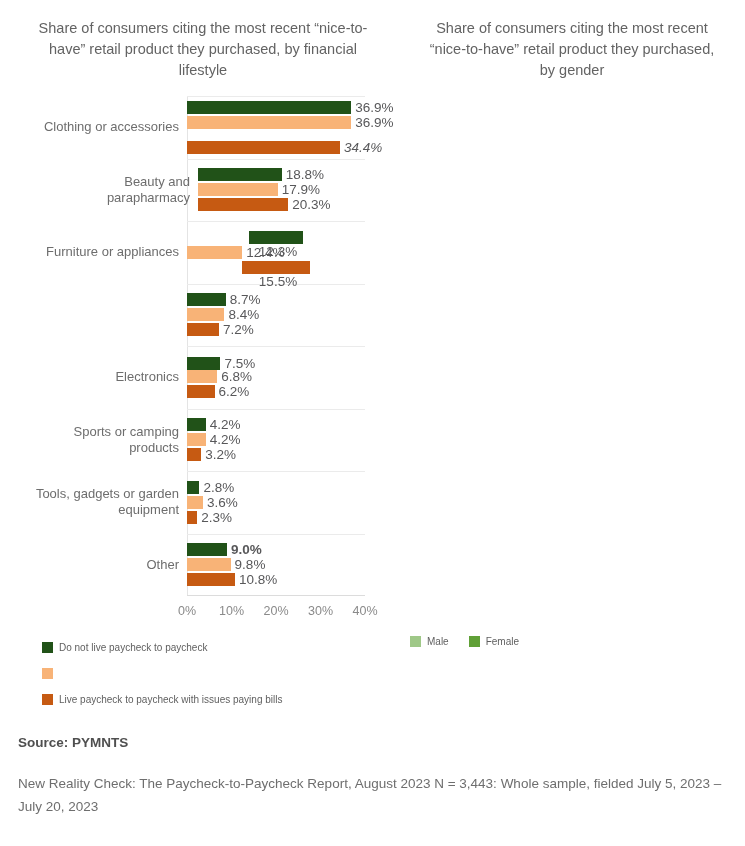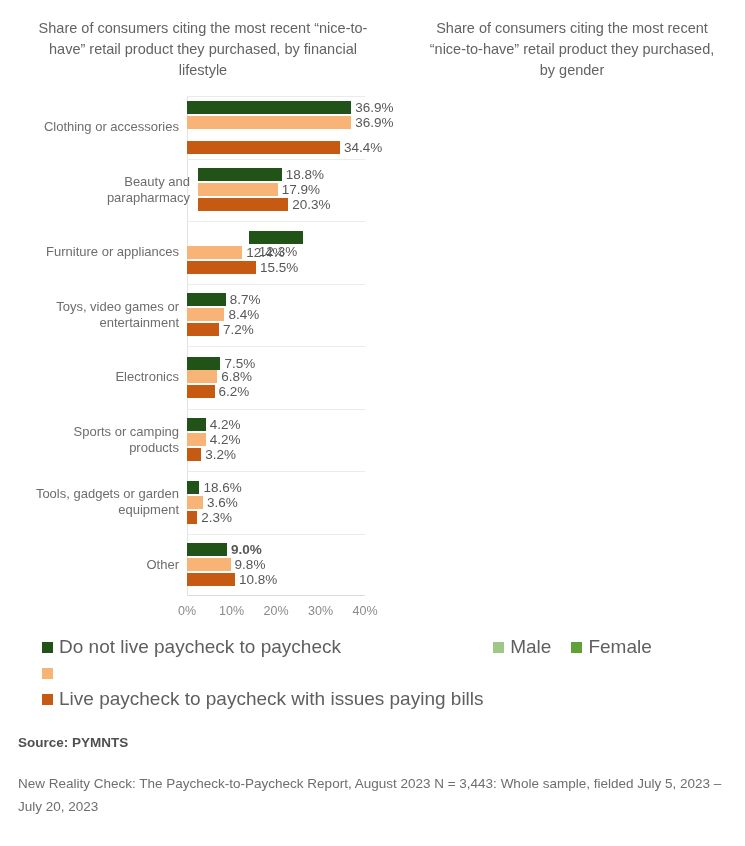--- a/index.html
+++ b/index.html
@@ -128,32 +128,31 @@
     display: flex;
     align-items: center;
     height: 26px;
   }
   .legend-swatch {
     width: 11px; height: 11px;
     flex: 0 0 auto;
     margin-right: 6px;
   }
   .legend-text {
-    font-size: 19px;
+    font-size: 10px;
     color: #5f5f5f;
     white-space: nowrap;
   }
 
   .legend-right {
     position: absolute;
     left: 400px;
     top: 636px;
     width: 345px;
     display: flex;
-    justify-content: center;
     align-items: center;
   }
   .legend-right .legend-item {
     display: flex;
     align-items: center;
     margin: 0 10px;
   }
 
   
   .footer { position: absolute; left: 18px; top: 735px; width: 710px; }
@@ -190,21 +189,21 @@
         <div class="cat-group" style="top: 9.75px; height: 43px;">
           <div class="cat-name">Clothing or accessories</div>
           <div class="bar-row" style="height: 13px;">
             <div class="bar" style="width: 164.205px; background: rgb(33, 82, 24);"></div>
             <div class="bar-label">36.9%</div>
           </div>
           <div class="bar-row" style="height: 13px; margin-top: 2px;">
             <div class="bar" style="width: 164.205px; background: rgb(248, 179, 119);"></div>
             <div class="bar-label">36.9%</div>
           </div>
-          <div class="bar-row" style="height: 13px; margin-top: 12px;">
+          <div class="bar-row" style="height: 13px; margin-top: 12px; font-style: italic;">
             <div class="bar" style="width: 153.08px; background: rgb(198, 90, 18);"></div>
             <div class="bar-label">34.4%</div>
           </div>
         </div>
         <div class="cat-group" style="top: 72.25px; height: 43px; margin-left: 11px;">
           <div class="cat-name">Beauty and parapharmacy</div>
           <div class="bar-row" style="height: 13px;">
             <div class="bar" style="width: 83.66px; background: rgb(33, 82, 24);"></div>
             <div class="bar-label">18.8%</div>
           </div>
@@ -220,27 +219,26 @@
         <div class="cat-group" style="top: 134.75px; height: 43px;">
           <div class="cat-name">Furniture or appliances</div>
           <div class="bar-row" style="height: 13px; flex-direction: column;">
             <div class="bar" style="width: 54.735px; background: rgb(33, 82, 24);"></div>
             <div class="bar-label">12.3%</div>
           </div>
           <div class="bar-row" style="height: 13px; margin-top: 2px;">
             <div class="bar" style="width: 55.18px; background: rgb(248, 179, 119);"></div>
             <div class="bar-label">12.4%</div>
           </div>
-          <div class="bar-row" style="height: 13px; margin-top: 2px;">
+          <div class="bar-row" style="height: 13px; margin-top: 2px; flex-direction: column;">
             <div class="bar" style="width: 68.975px; background: rgb(198, 90, 18);"></div>
             <div class="bar-label">15.5%</div>
           </div>
         </div>
         <div class="cat-group" style="top: 197.25px; height: 43px;">
-          <div class="cat-name">Toys, video games or entertainment</div>
           <div class="bar-row" style="height: 13px;">
             <div class="bar" style="width: 38.715px; background: rgb(33, 82, 24);"></div>
             <div class="bar-label">8.7%</div>
           </div>
           <div class="bar-row" style="height: 13px; margin-top: 2px;">
             <div class="bar" style="width: 37.38px; background: rgb(248, 179, 119);"></div>
             <div class="bar-label">8.4%</div>
           </div>
           <div class="bar-row" style="height: 13px; margin-top: 2px;">
             <div class="bar" style="width: 32.04px; background: rgb(198, 90, 18);"></div>
@@ -274,21 +272,21 @@
           </div>
           <div class="bar-row" style="height: 13px; margin-top: 2px;">
             <div class="bar" style="width: 14.24px; background: rgb(198, 90, 18);"></div>
             <div class="bar-label">3.2%</div>
           </div>
         </div>
         <div class="cat-group" style="top: 384.75px; height: 43px;">
           <div class="cat-name">Tools, gadgets or garden equipment</div>
           <div class="bar-row" style="height: 13px;">
             <div class="bar" style="width: 12.46px; background: rgb(33, 82, 24);"></div>
-            <div class="bar-label">18.6%</div>
+            <div class="bar-label">2.8%</div>
           </div>
           <div class="bar-row" style="height: 13px; margin-top: 2px;">
             <div class="bar" style="width: 16.02px; background: rgb(248, 179, 119);"></div>
             <div class="bar-label">3.6%</div>
           </div>
           <div class="bar-row" style="height: 13px; margin-top: 2px;">
             <div class="bar" style="width: 10.235px; background: rgb(198, 90, 18);"></div>
             <div class="bar-label">2.3%</div>
           </div>
         </div>

